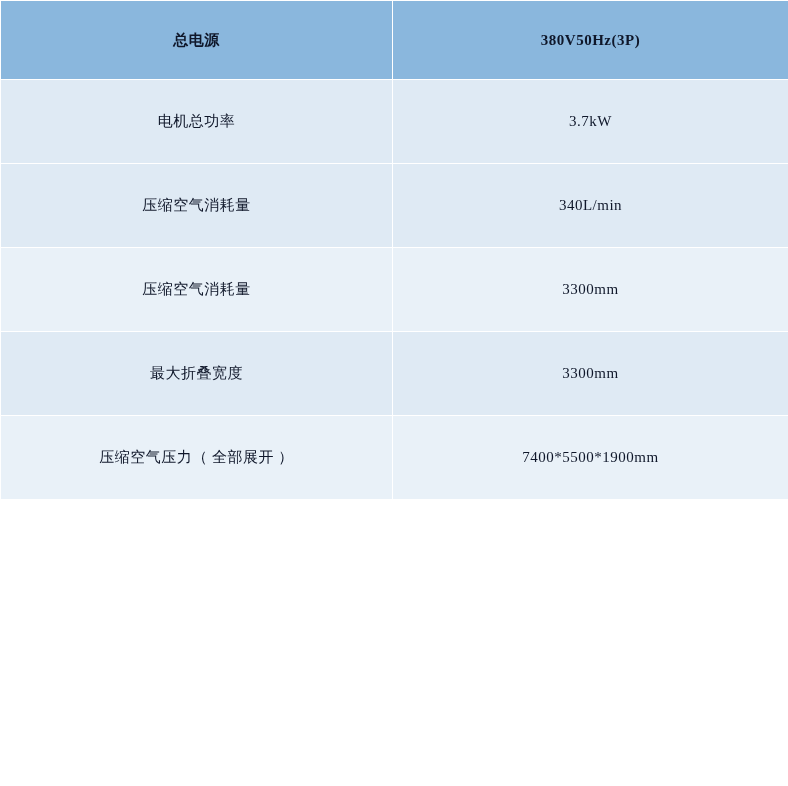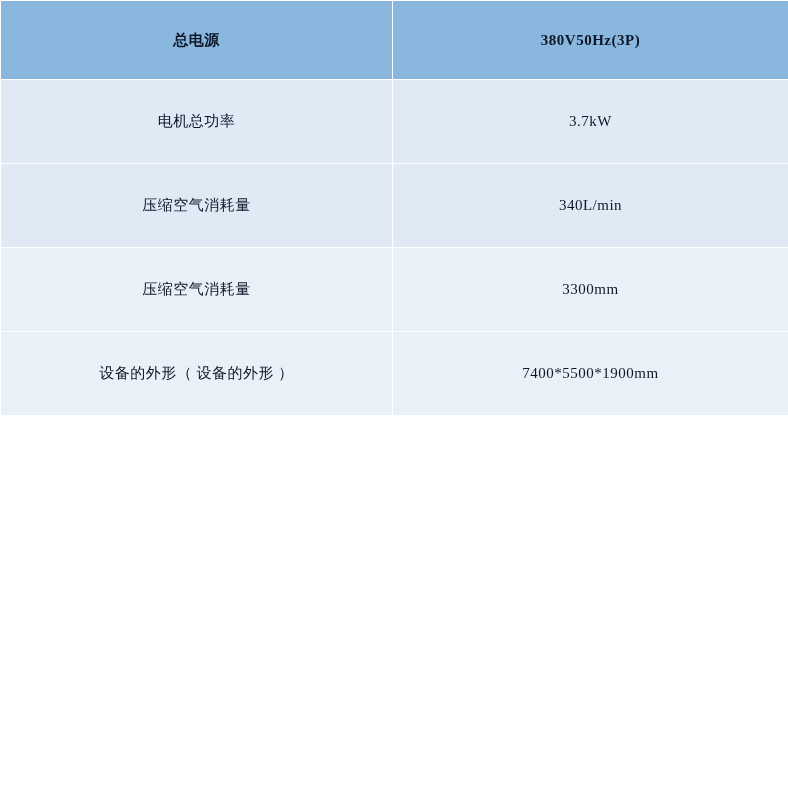--- a/index.html
+++ b/index.html
@@ -76,20 +76,24 @@
       <td class="value-cell">340L/min</td>
     </tr>
 
 
 
     <tr class="body-row row-b">
       <td class="label-cell">压缩空气消耗量</td>
       <td class="value-cell">3300mm</td>
     </tr>
 
+    <tr class="body-row row-a">
+      <td class="label-cell">最大折叠宽度</td>
+      <td class="value-cell">3300mm</td>
+    </tr>
 
     <tr class="body-row row-b">
-      <td class="label-cell">设备的外形（ 设备的外形 ）</td>
+      <td class="label-cell">压缩空气压力（ 全部展开 ）</td>
       <td class="value-cell">7400*5500*1900mm</td>
     </tr>
 
   </tbody>
 </table>
 
 </body></html>

